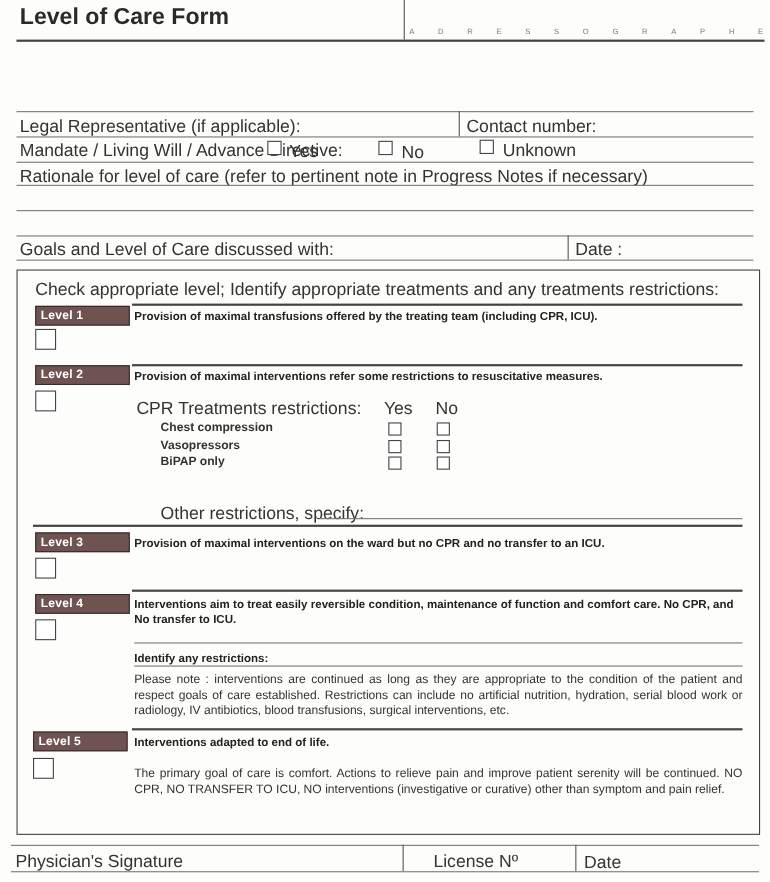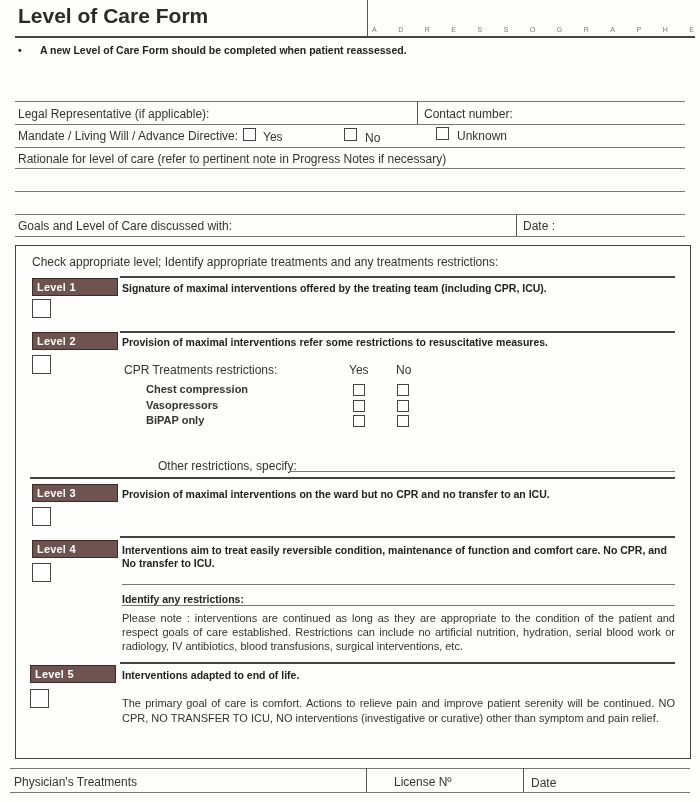--- a/index.html
+++ b/index.html
@@ -6,21 +6,21 @@
   body { width: 700px; height: 802px; background: #fdfdfb; font-family: "Liberation Sans", sans-serif; color: #222; position: relative; overflow: hidden; }
   .abs { position: absolute; }
   .title { left: 18px; top: 4px; font-size: 21px; font-weight: bold; color: #2a2a2a; font-family: "Liberation Sans", sans-serif; }
   .vline { width: 1px; background: #555; }
   .hline { height: 1px; background: #777; }
   .hline.dark { background: #444; height: 2px; }
   .addr { left: 372px; top: 26px; width: 322px; display: flex; justify-content: space-between; font-size: 7px; color: #777; }
   .bullets { left: 18px; top: 44px; width: 675px; font-size: 10.5px; font-weight: bold; color: #222; }
   .bullets li { list-style: none; position: relative; padding-left: 22px; line-height: 12.5px; margin-bottom: 2px; }
   .bullets li::before { content: "•"; position: absolute; left: 0; top: 0; }
-  .lbl { font-size: 12px; color: #333; white-space: nowrap; }
+  .lbl { font-size: 16px; color: #333; white-space: nowrap; }
   .cb { width: 13px; height: 13px; border: 1px solid #444; background: #fff; display: inline-block; }
   .cb-lg { width: 19px; height: 19px; border: 1px solid #444; background: #fff; }
   .box { left: 15px; top: 245px; width: 676px; height: 514px; border: 1.5px solid #444; }
   .badge { background: #6e5350; color: #fff; font-weight: bold; font-size: 11px; padding: 2px 4px; width: 86px; border: 1px solid #3a2a28; letter-spacing: 0.2px; }
   .lvl-desc { font-size: 10.5px; font-weight: bold; color: #222; }
   .body-text { font-size: 11px; color: #333; line-height: 14px; text-align: justify; }
   .cpr-row { font-size: 11px; color: #333; height: 15.5px; }
 </style>
 </head>
 <body>
@@ -38,21 +38,20 @@
   <span>G</span>
   <span>R</span>
   <span>A</span>
   <span>P</span>
   <span>H</span>
   <span>E</span>
 </div>
 <div class="abs hline dark" style="left:15px;top:36px;width:680px;"></div>
 
 <ul class="abs bullets">
-  <li>A new Level of Care Form should be completed when patient reassessed.</li>
 </ul>
 
 <div class="abs hline" style="left:15px;top:101px;width:670px;"></div>
 <div class="abs lbl" style="left:18px;top:107px;">Legal Representative (if applicable):</div>
 <div class="abs" style="left:200px;top:104px;width:215px;height:18px;"></div>
 <div class="abs vline" style="left:417px;top:101px;height:23px;"></div>
 <div class="abs lbl" style="left:424px;top:107px;">Contact number:</div>
 <div class="abs" style="left:512px;top:104px;width:170px;height:18px;"></div>
 <div class="abs hline" style="left:15px;top:124px;width:670px;"></div>
 
@@ -76,21 +75,21 @@
 <div class="abs vline" style="left:516px;top:214px;height:22px;"></div>
 <div class="abs lbl" style="left:523px;top:219px;">Date :</div>
 <div class="abs" style="left:560px;top:216px;width:125px;height:18px;"></div>
 <div class="abs hline" style="left:15px;top:236px;width:670px;"></div>
 
 <div class="abs box"></div>
 <div class="abs lbl" style="left:32px;top:255px;">Check appropriate level; Identify appropriate treatments and any treatments restrictions:</div>
 
 <div class="abs hline dark" style="left:120px;top:276px;width:555px;height:1.5px;"></div>
 <div class="abs badge" style="left:32px;top:278px;">Level 1</div>
-<div class="abs lvl-desc" style="left:122px;top:282px;">Signature of maximal interventions offered by the treating team (including CPR, ICU).</div>
+<div class="abs lvl-desc" style="left:122px;top:282px;">Provision of maximal transfusions offered by the treating team (including CPR, ICU).</div>
 <div class="abs cb-lg" style="left:32px;top:299px;"></div>
 
 <div class="abs hline dark" style="left:120px;top:331px;width:555px;height:1.5px;"></div>
 <div class="abs badge" style="left:32px;top:332px;">Level 2</div>
 <div class="abs lvl-desc" style="left:122px;top:336px;">Provision of maximal interventions refer some restrictions to resuscitative measures.</div>
 <div class="abs cb-lg" style="left:32px;top:355px;"></div>
 
 <div class="abs lbl" style="left:124px;top:363px;">CPR Treatments restrictions:</div>
 <div class="abs lbl" style="left:349px;top:363px;">Yes</div>
 <div class="abs lbl" style="left:396px;top:363px;">No</div>
@@ -105,21 +104,21 @@
     <span>Vasopressors</span>
     <span class="cb" style="position:absolute;left:207px;top:1px;width:12px;height:12px;"></span>
     <span class="cb" style="position:absolute;left:251px;top:1px;width:12px;height:12px;"></span>
   </div>
   <div class="cpr-row" style="position:relative;">
     <span>BiPAP only</span>
     <span class="cb" style="position:absolute;left:207px;top:1px;width:12px;height:12px;"></span>
     <span class="cb" style="position:absolute;left:251px;top:1px;width:12px;height:12px;"></span>
   </div>
 </div>
-<div class="abs lbl" style="left:146px;top:459px;margin-left:12px;">Other restrictions, specify:</div>
+<div class="abs lbl" style="left:146px;top:459px;">Other restrictions, specify:</div>
 <div class="abs" style="left:290px;top:456px;width:385px;height:16px;border-bottom:1px solid #777;"></div>
 
 <div class="abs hline dark" style="left:30px;top:477px;width:645px;height:1.5px;"></div>
 <div class="abs badge" style="left:32px;top:484px;">Level 3</div>
 <div class="abs lvl-desc" style="left:122px;top:488px;">Provision of maximal interventions on the ward but no CPR and no transfer to an ICU.</div>
 <div class="abs cb-lg" style="left:32px;top:507px;"></div>
 
 <div class="abs hline dark" style="left:120px;top:536px;width:555px;height:1.5px;"></div>
 <div class="abs badge" style="left:32px;top:540px;">Level 4</div>
 <div class="abs lvl-desc" style="left:122px;top:544px;width:556px;line-height:12.5px;">Interventions aim to treat easily reversible condition, maintenance of function and comfort care. No CPR, and No transfer to ICU.</div>
@@ -129,21 +128,21 @@
 <div class="abs" style="left:122px;top:590px;width:553px;height:16px;border-bottom:1px solid #777;"></div>
 <div class="abs body-text" style="left:122px;top:611px;width:553px;">Please note : interventions are continued as long as they are appropriate to the condition of the patient and respect goals of care established. Restrictions can include no artificial nutrition, hydration, serial blood work or radiology, IV antibiotics, blood transfusions, surgical interventions, etc.</div>
 
 <div class="abs hline dark" style="left:120px;top:662px;width:555px;height:1.5px;"></div>
 <div class="abs badge" style="left:30px;top:665px;">Level  5</div>
 <div class="abs lvl-desc" style="left:122px;top:669px;">Interventions adapted to end of life.</div>
 <div class="abs cb-lg" style="left:30px;top:689px;"></div>
 <div class="abs body-text" style="left:122px;top:696px;width:553px;line-height:14.5px;">The primary goal of care is comfort. Actions to relieve pain and improve patient serenity will be continued. NO CPR, NO TRANSFER TO ICU, NO interventions (investigative or curative) other than symptom and pain relief.</div>
 
 <div class="abs hline" style="left:10px;top:768px;width:680px;"></div>
-<div class="abs lbl" style="left:14px;top:775px;">Physician's Treatments</div>
+<div class="abs lbl" style="left:14px;top:775px;">Physician's Signature</div>
 <div class="abs" style="left:140px;top:771px;width:222px;height:20px;"></div>
 <div class="abs vline" style="left:366px;top:768px;height:24px;"></div>
 <div class="abs lbl" style="left:394px;top:775px;">License Nº</div>
 <div class="abs" style="left:440px;top:771px;width:80px;height:20px;"></div>
 <div class="abs vline" style="left:523px;top:768px;height:24px;"></div>
 <div class="abs lbl" style="left:531px;top:776px;">Date</div>
 <div class="abs" style="left:565px;top:771px;width:120px;height:20px;"></div>
 <div class="abs hline" style="left:10px;top:792px;width:680px;"></div>
 
 </body></html>

